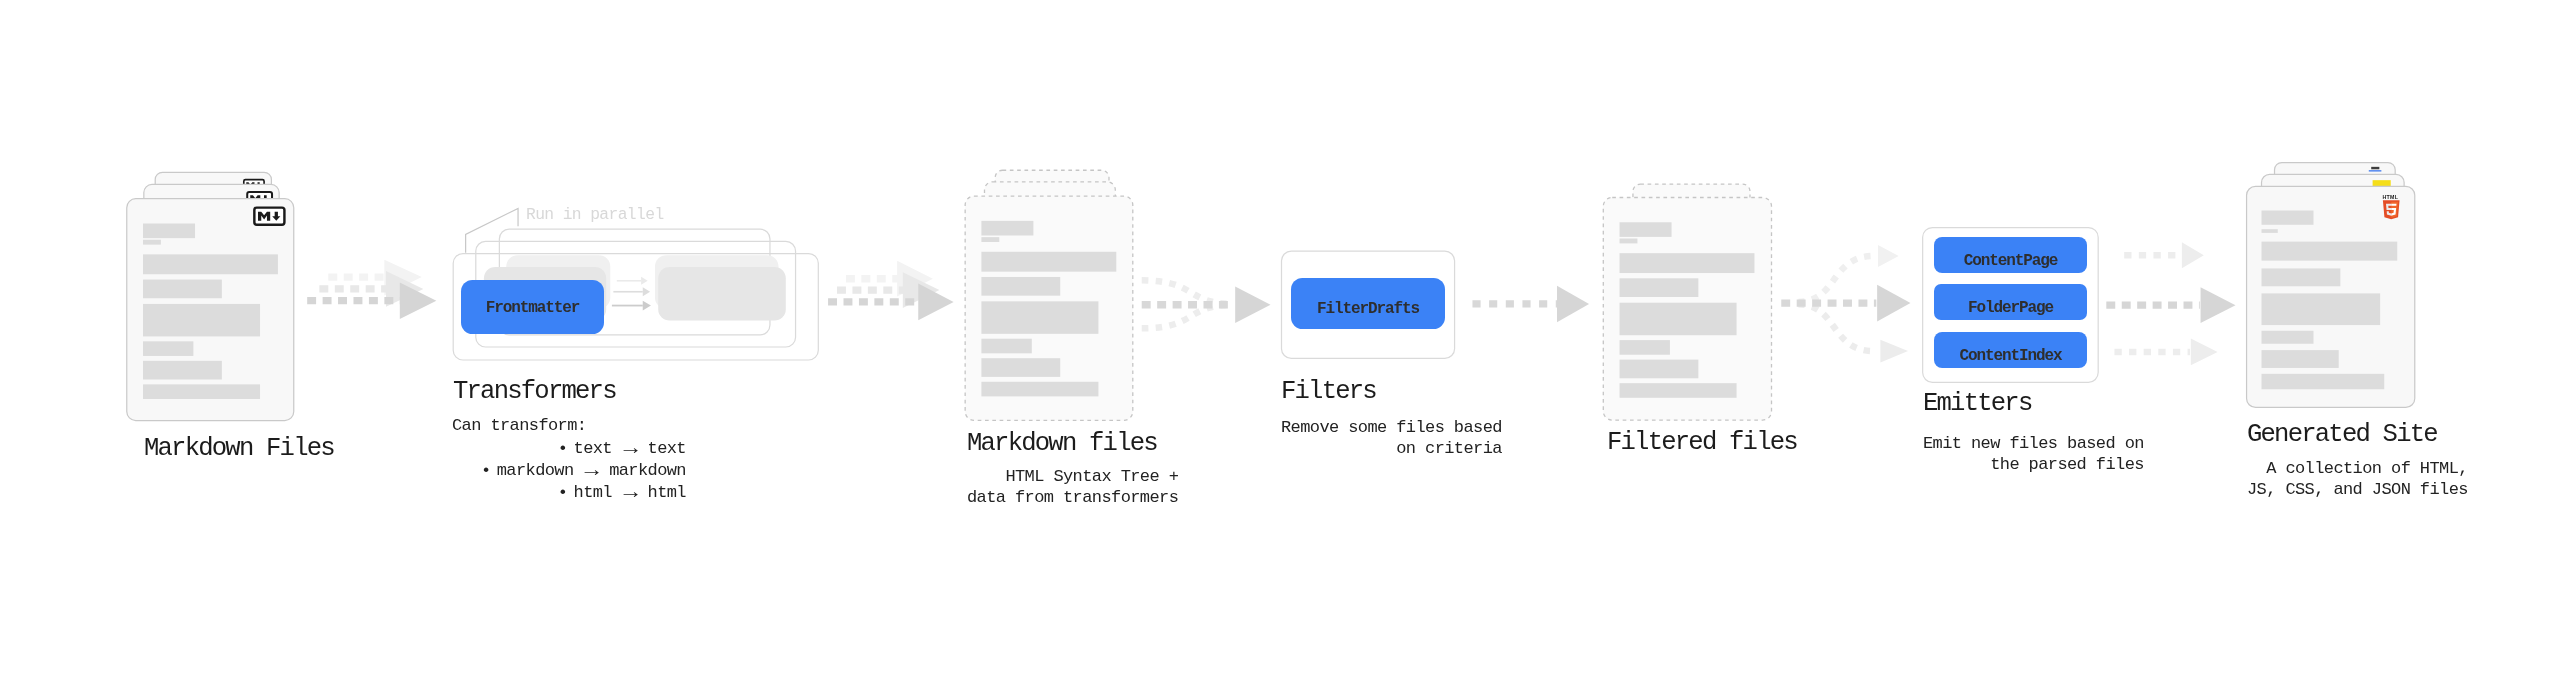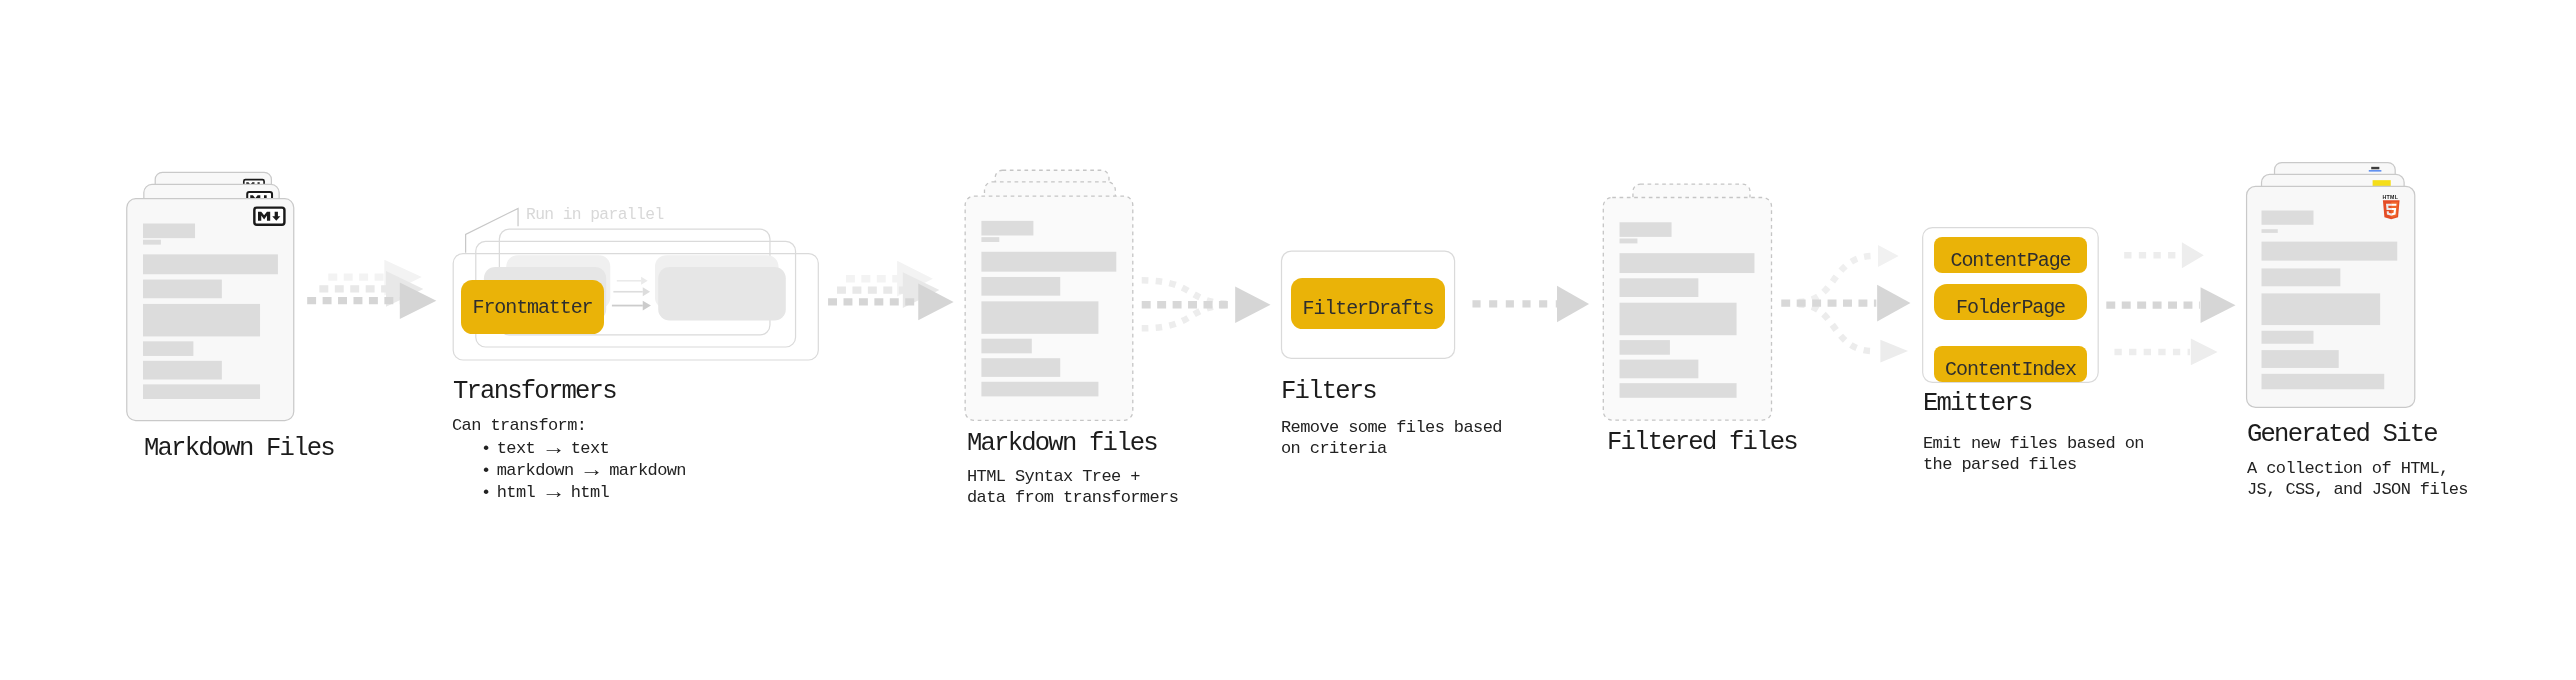--- a/index.html
+++ b/index.html
@@ -1,23 +1,23 @@
 <!DOCTYPE html>
 <html style="font-size:13px"><head><meta charset="utf-8">
 <style>
   html,body{margin:0;padding:0;background:#fff;overflow:hidden;}
   #c{position:relative;width:2576px;height:681px;overflow:hidden;
      font-family:"Liberation Mono",monospace;}
   svg{position:absolute;left:0;top:0;}
   .t{position:absolute;font-size:25.6px;letter-spacing:-1.8px;line-height:25.6px;color:#1c1c1c;white-space:pre;}
-  .b{position:absolute;font-size:17px;letter-spacing:-0.6px;line-height:21px;color:#222;white-space:pre;}
+  .b{position:absolute;font-size:17px;letter-spacing:-0.6px;line-height:21px;color:#222;white-space:pre;text-align:right;}
   .ar{font-family:"Liberation Sans",sans-serif;display:inline-block;transform:scale(1.4,1.15);}
   .sp{letter-spacing:-4.1px;}
-  .btn{position:absolute;box-sizing:border-box;background:#eab308;display:flex;align-items:flex-start;justify-content:center;
-       font-size:20px;line-height:18px;letter-spacing:-1.1px;color:#2e2e2e;white-space:pre;}
+  .btn{position:absolute;box-sizing:border-box;background:#3b82f6;display:flex;align-items:flex-start;justify-content:center;
+       font-size:16px;line-height:18px;letter-spacing:-1.1px;color:#2e2e2e;white-space:pre;font-weight:bold;}
 </style></head>
 <body>
 <div id="c">
 <svg width="2576" height="681" viewBox="0 0 3170 838" fill="none">
 
 <g>
   <rect x="191" y="212" width="143" height="240" rx="9" fill="#f8f8f8" stroke="#c9c9c9" stroke-width="1.5"></rect>
   <g transform="translate(299,220) scale(0.675)">
           <rect x="1.5" y="1.5" width="37" height="21" rx="3" fill="#fff" stroke="#1a1a1a" stroke-width="3"></rect>
           <path fill="#1a1a1a" d="M6 17.5V6.5h4l3.5 4.4L17 6.5h4v11h-4v-6.3L13.5 16 10 11.2v6.3zM28.5 17.5l-5-5.5h3v-5.5h4v5.5h3z"></path>
@@ -198,15 +198,15 @@
 <div class="b" style="left:1923px;top:433px;">Emit new files based on
 the parsed files</div>
 <div class="b" style="left:2247px;top:458px;">A collection of HTML,
 JS, CSS, and JSON files</div>
 
 <div class="b" style="left:526px;top:207px;line-height:16.3px;font-size:16.3px;color:#d8d8d8;">Run in parallel</div>
 
 <div class="btn" style="left:461px;top:280px;width:143px;height:54px;border-radius:11.4px;padding-top:19.4px;">Frontmatter</div>
 <div class="btn" style="left:1291px;top:278px;width:154px;height:51px;border-radius:11.4px;padding-top:22px;">FilterDrafts</div>
 <div class="btn" style="left:1934px;top:237px;width:153px;height:36px;border-radius:8.1px;padding-top:14.6px;">ContentPage</div>
-<div class="btn" style="left:1934px;top:284px;width:153px;height:36px;border-radius:13px;padding-top:14.6px;">FolderPage</div>
-<div class="btn" style="left:1934px;top:332px;width:153px;height:36px;border-radius:8.1px;padding-top:14.6px;margin-top:14px;">ContentIndex</div>
+<div class="btn" style="left:1934px;top:284px;width:153px;height:36px;border-radius:7px;padding-top:14.6px;">FolderPage</div>
+<div class="btn" style="left:1934px;top:332px;width:153px;height:36px;border-radius:8.1px;padding-top:14.6px;">ContentIndex</div>
 </div>
 
 </body></html>

